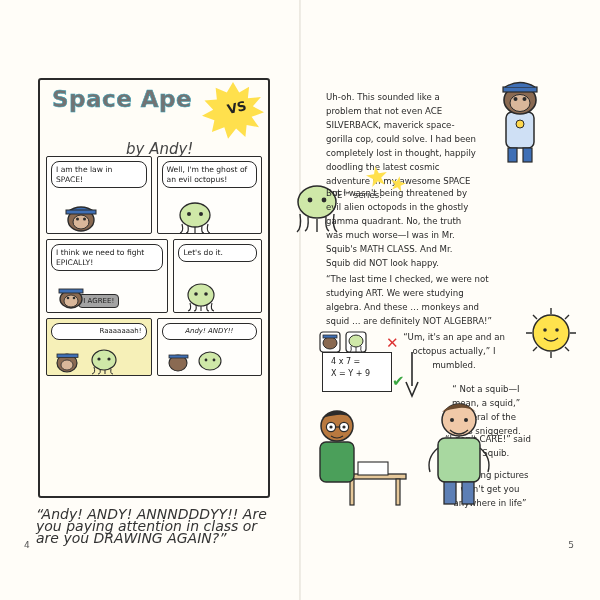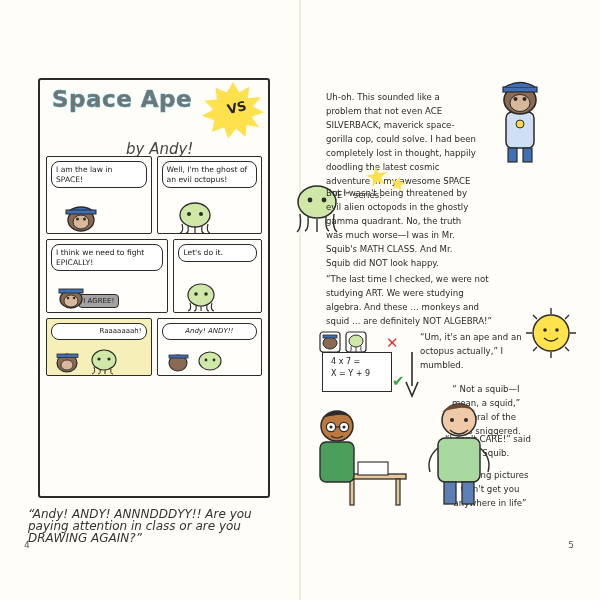--- a/index.html
+++ b/index.html
@@ -57,36 +57,36 @@
     font-size:7.6px;line-height:9.5px;padding:3px 4px;color:#222;
     box-sizing:border-box;
   }
   .bubble.small{font-size:7px;line-height:8.5px;}
   .bubble.center{text-align:center;}
   .agree{
     position:absolute;left:26%;bottom:4px;border:1.4px solid #2b2b2b;
     background:#a3a3a3;font-size:7px;padding:2px 4px;border-radius:4px;color:#222;
   }
   .cap{
-    position:absolute;left:28px;top:508px;width:236px;font-size:12px;
+    position:absolute;left:36px;top:508px;width:236px;font-size:14px;
     line-height:12px;color:#333;font-style:italic;
   }
   .folio{position:absolute;font-size:9px;color:#555;}
   .folio-left{left:24px;top:540px;}
   .folio-right{right:26px;top:540px;}
 
   
   .rtext{
     position:absolute;font-size:8.6px;line-height:14px;color:#2a2a2a;
     font-family:"DejaVu Sans", sans-serif;
   }
   .para1{left:326px;top:90px;width:150px;}
   .para2{left:326px;top:186px;width:152px;}
   .para3{left:326px;top:272px;width:168px;}
-  .para4{left:420px;top:330px;width:120px;}
+  .para4{left:394px;top:330px;width:120px;text-align:center;}
   .para5{left:444px;top:382px;width:84px;text-align:center;}
   .para6{left:444px;top:432px;width:88px;text-align:center;}
   .para7{left:444px;top:468px;width:92px;text-align:center;}
 
   .eqbox{
     position:absolute;left:322px;top:352px;width:70px;height:40px;
     border:1.5px solid #2b2b2b;background:#fff;font-size:8px;
     padding:3px 8px;box-sizing:border-box;line-height:12px;color:#222;
   }
   .eq-check{position:absolute;left:392px;top:372px;color:#3aa641;font-size:15px;font-weight:bold;}

